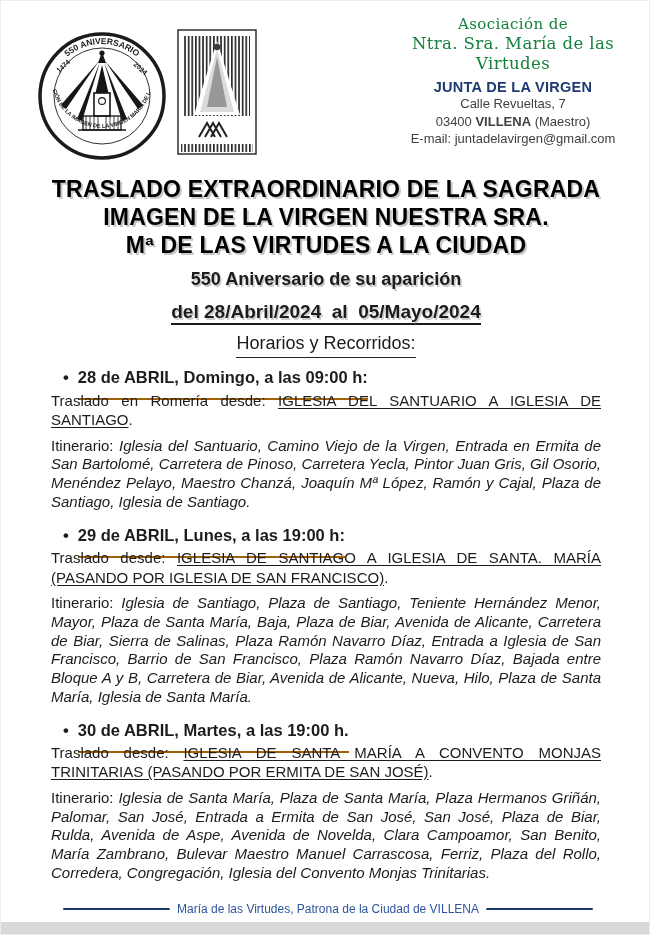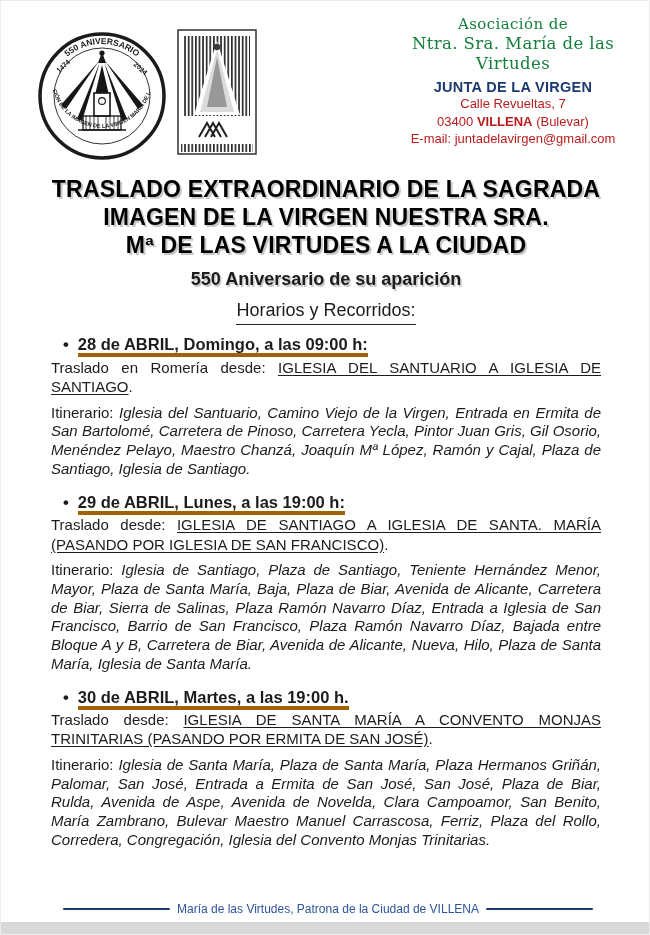--- a/index.html
+++ b/index.html
@@ -7,37 +7,37 @@
         box-sizing:border-box;border:1px solid #ececec;
         font-family:"Liberation Sans",sans-serif;color:#1c1c1c;}
   
   .hdr{position:relative;height:170px;}
   .seal{position:absolute;left:36px;top:20px;width:130px;height:144px;}
   .stamp{position:absolute;left:176px;top:28px;width:80px;height:126px;}
   .org{position:absolute;right:10px;top:14px;width:252px;text-align:center;}
   .org-script{font-family:"DejaVu Serif",serif;font-size:15px;color:#15803d;letter-spacing:.4px;line-height:1.25;}
   .org-script.big{font-size:16.5px;}
   .junta{font-size:14.5px;font-weight:bold;color:#1d3a70;margin-top:4px;letter-spacing:.3px;}
-  .addr{font-size:13px;color:#b91c1c;line-height:1.35;}
+  .addr{font-size:13px;color:#404040;line-height:1.35;}
   .addr b{font-weight:bold;}
   
   main{padding:4px 48px 0 50px;}
   .title{font-size:23px;font-weight:bold;text-align:center;line-height:1.22;color:#000000;
          text-shadow:2px 2px 0 rgba(125,125,125,.42);letter-spacing:.2px;margin:0;}
   .subtitle{text-align:center;font-size:18px;font-weight:bold;margin-top:10px;
             text-shadow:1.5px 1.5px 0 rgba(125,125,125,.42);}
   .daterange{text-align:center;font-size:19px;font-weight:bold;margin-top:11px;
              text-shadow:1.5px 1.5px 0 rgba(125,125,125,.38);}
   .daterange span{border-bottom:2px solid #1a1a1a;padding-bottom:1px;white-space:pre;}
   .horarios{text-align:center;font-size:18px;margin-top:10px;}
   .horarios span{border-bottom:1.5px solid #222;padding-bottom:4px;}
   section{margin-top:13px;}
   .sec-head{font-size:16.5px;font-weight:bold;padding-left:12px;line-height:1.3;}
   .sec-head .bullet{margin-right:9px;}
-  .sec-head-text{border-bottom:4px solid #a16207;padding-bottom:0px;}
+  .sec-head-text{border-bottom:2px solid #a16207;padding-bottom:12px;}
   .traslado{margin:2px 0 0 0;font-size:15px;line-height:1.3;text-align:justify;}
   .route{text-decoration:underline;text-underline-offset:2px;}
   .itin{margin:7px 0 0 0;font-size:15px;line-height:1.25;text-align:justify;}
   .itin-text{font-style:italic;}
   
   footer{position:absolute;left:62px;right:56px;bottom:18px;display:flex;align-items:center;gap:7px;}
   .rule{flex:1;height:2.5px;background:#1d3a70;border-radius:2px;}
   .foot-text{font-size:12px;color:#2e549c;white-space:nowrap;}
   .photo-edge{position:absolute;left:0;right:0;bottom:0;height:12px;background:#d8d8d8;}
 </style>
@@ -102,32 +102,33 @@
       </g>
       <path d="M22 108 L30 94 L38 108 M28 108 L36 94 L44 108 M34 108 L42 94 L50 108" stroke="#222" stroke-width="2" fill="none"></path>
       <rect x="4" y="115" width="72" height="8" fill="url(#stripes)"></rect>
     </svg>
 
     <div class="org">
       <div class="org-script">Asociación de</div>
       <div class="org-script big">Ntra. Sra. María de las Virtudes</div>
       <div class="junta">JUNTA DE LA VIRGEN</div>
       <div class="addr">Calle Revueltas, 7</div>
-      <div class="addr"><span>03400</span> <b>VILLENA</b> <span>(Bulevar)</span></div>
+      <div class="addr"><span>03400</span> <b>VILLENA</b> <span>(Maestro)</span></div>
       <div class="addr">E-mail: juntadelavirgen@gmail.com</div>
     </div>
   </header>
 
   <main>
     <h1 class="title">
       <div>TRASLADO EXTRAORDINARIO DE LA SAGRADA</div>
       <div>IMAGEN DE LA VIRGEN NUESTRA SRA.</div>
       <div>Mª DE LAS VIRTUDES A LA CIUDAD</div>
     </h1>
     <div class="subtitle">550 Aniversario de su aparición</div>
+    <div class="daterange"><span>del 28/Abril/2024  al  05/Mayo/2024</span></div>
     <div class="horarios"><span>Horarios y Recorridos:</span></div>
 
     <section>
       <div class="sec-head"><span class="bullet">•</span><span class="sec-head-text">28 de ABRIL, Domingo, a las 09:00 h:</span></div>
       <p class="traslado"><span>Traslado en Romería desde: </span><span class="route">IGLESIA DEL SANTUARIO A IGLESIA DE SANTIAGO</span><span>.</span></p>
       <p class="itin"><span class="itin-label">Itinerario: </span><span class="itin-text">Iglesia del Santuario, Camino Viejo de la Virgen, Entrada en Ermita de San Bartolomé, Carretera de Pinoso, Carretera Yecla, Pintor Juan Gris, Gil Osorio, Menéndez Pelayo, Maestro Chanzá, Joaquín Mª López, Ramón y Cajal, Plaza de Santiago, Iglesia de Santiago.</span></p>
     </section>
 
     <section>
       <div class="sec-head"><span class="bullet">•</span><span class="sec-head-text">29 de ABRIL, Lunes, a las 19:00 h:</span></div>

